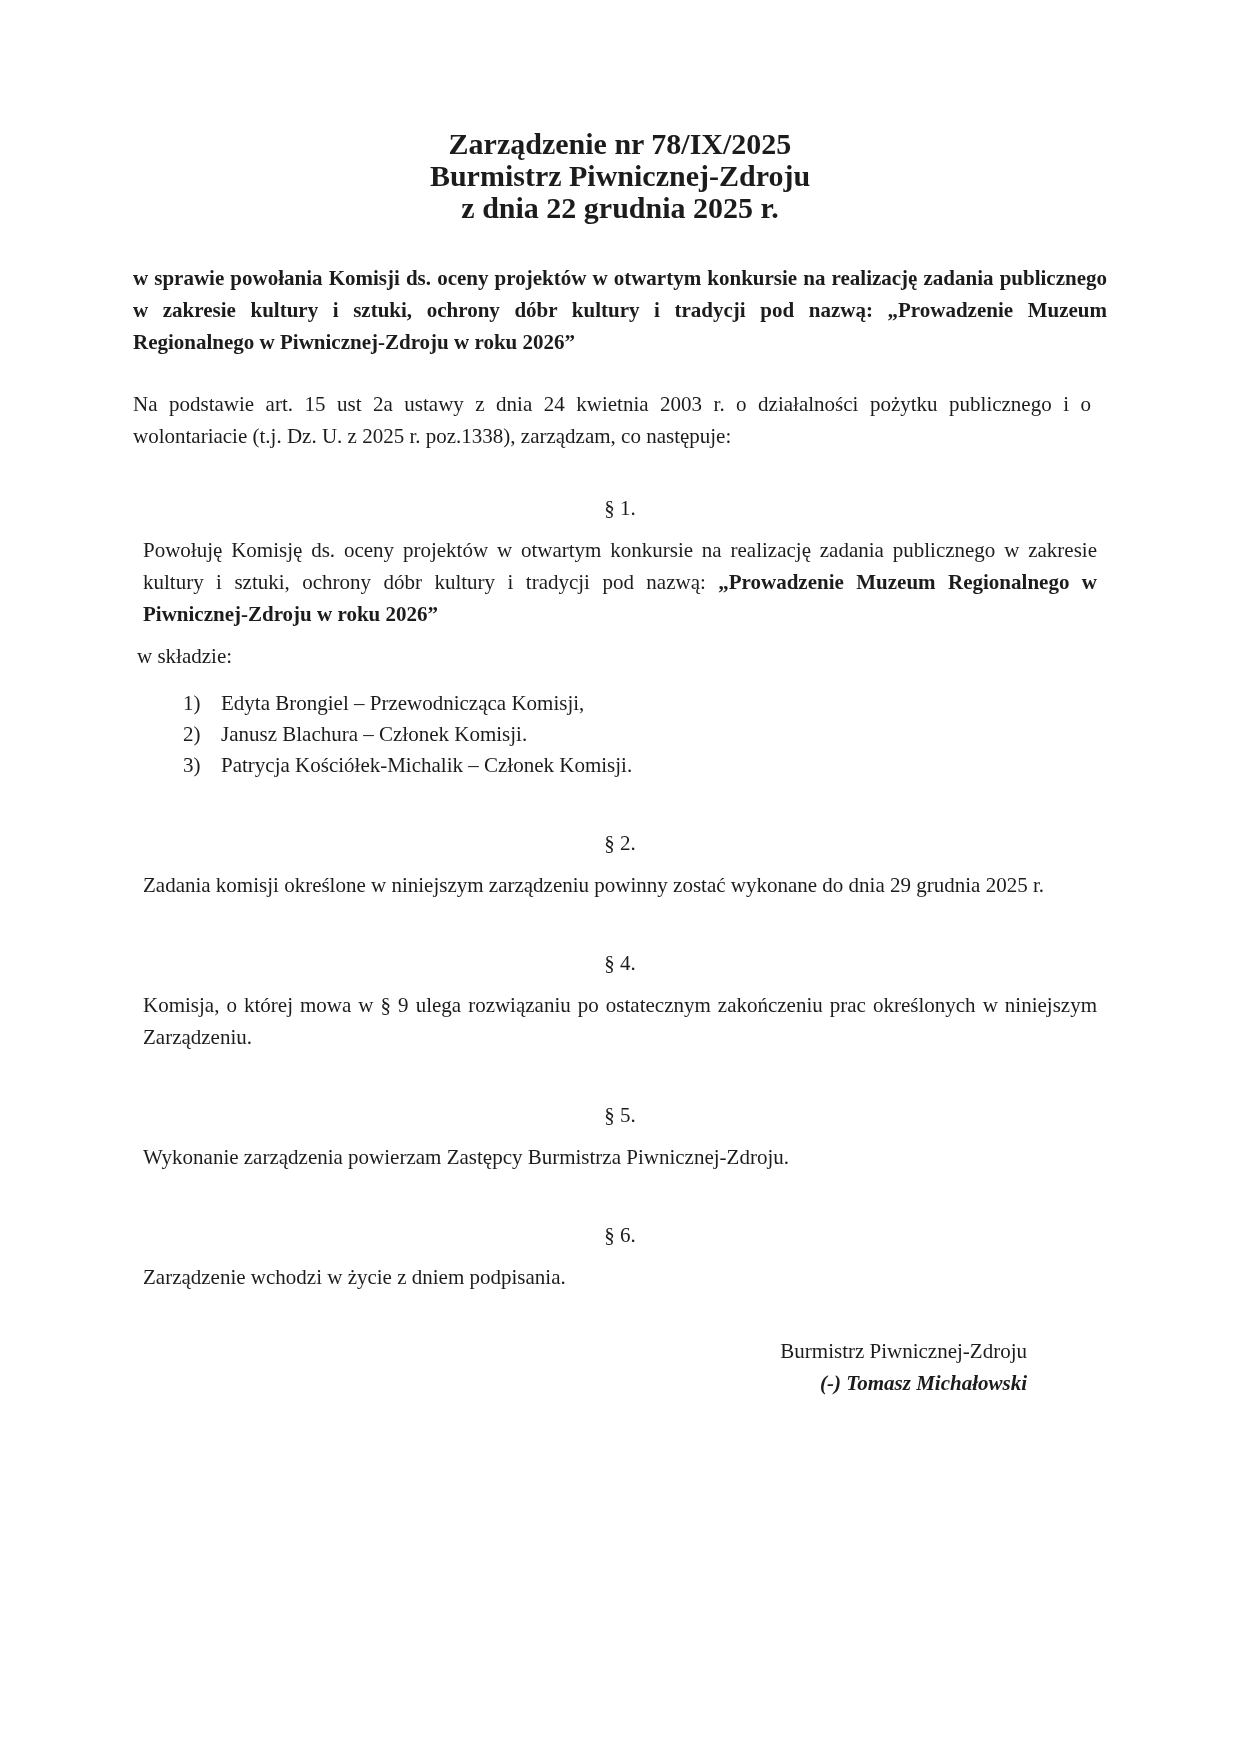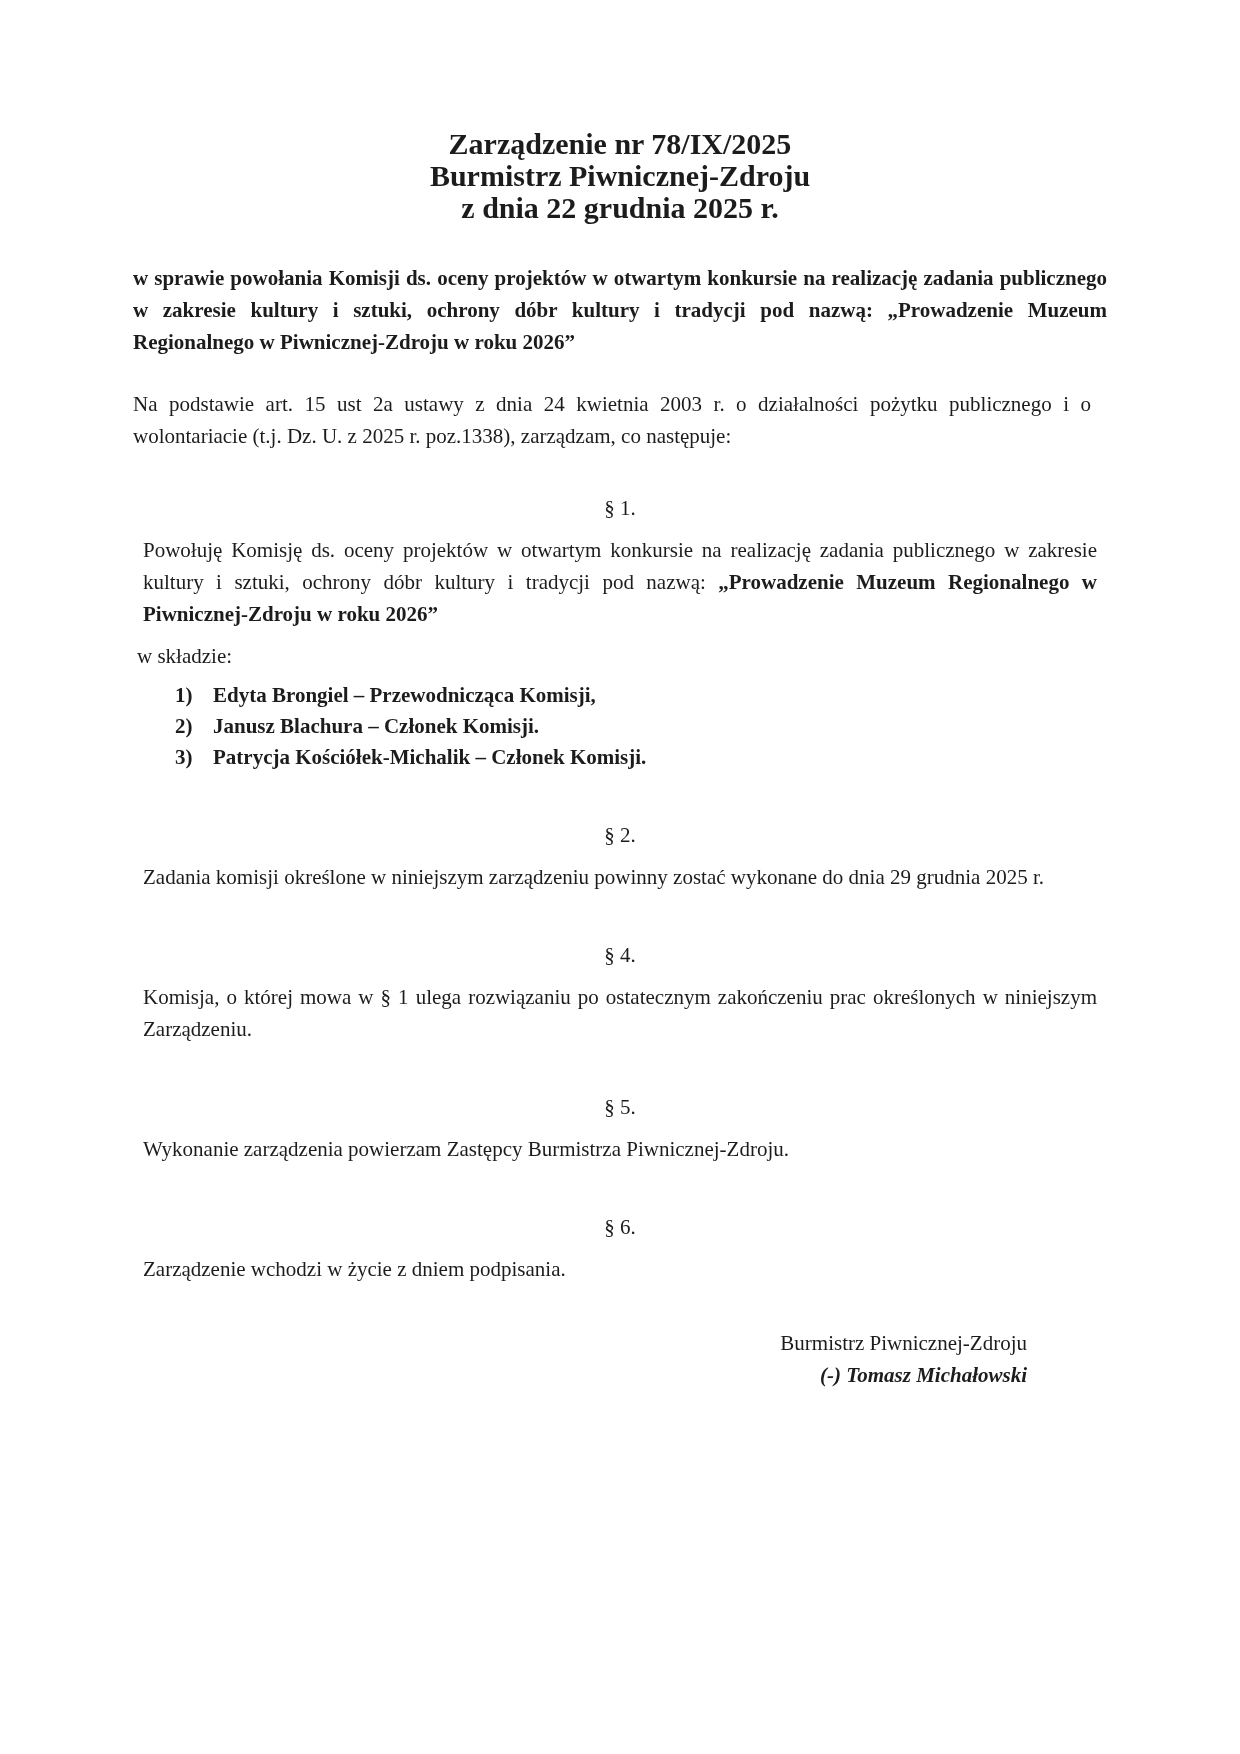--- a/index.html
+++ b/index.html
@@ -48,23 +48,22 @@
     text-align: justify;
     margin: 10px;
   }
   .bold-line {
     font-weight: bold;
   }
   .intro-line {
     padding-left: 4px;
   }
   .list {
-    margin: 8px;
+    margin: 16px;
     padding-left: 34px;
-    font-weight: bold;
   }
   .list-item {
     line-height: 31px;
   }
   .list-marker {
     display: inline-block;
     min-width: 38px;
   }
   .signature-block {
     width: fit-content;
@@ -102,21 +101,21 @@
     </div>
   </div>
 
   <div>
     <div class="sec-head">§ 2.</div>
     <p class="sec-body">Zadania komisji określone w niniejszym zarządzeniu powinny zostać wykonane do dnia 29 grudnia 2025 r.</p>
   </div>
 
   <div>
     <div class="sec-head">§ 4.</div>
-    <p class="sec-body">Komisja, o której mowa w § 1 ulega rozwiązaniu po ostatecznym zakończeniu prac określonych w niniejszym Zarządzeniu.</p>
+    <p class="sec-body">Komisja, o której mowa w § 9 ulega rozwiązaniu po ostatecznym zakończeniu prac określonych w niniejszym Zarządzeniu.</p>
   </div>
 
   <div>
     <div class="sec-head">§ 5.</div>
     <p class="sec-body">Wykonanie zarządzenia powierzam Zastępcy Burmistrza Piwnicznej-Zdroju.</p>
   </div>
 
   <div>
     <div class="sec-head">§ 6.</div>
     <p class="sec-body">Zarządzenie wchodzi w życie z dniem podpisania.</p>

